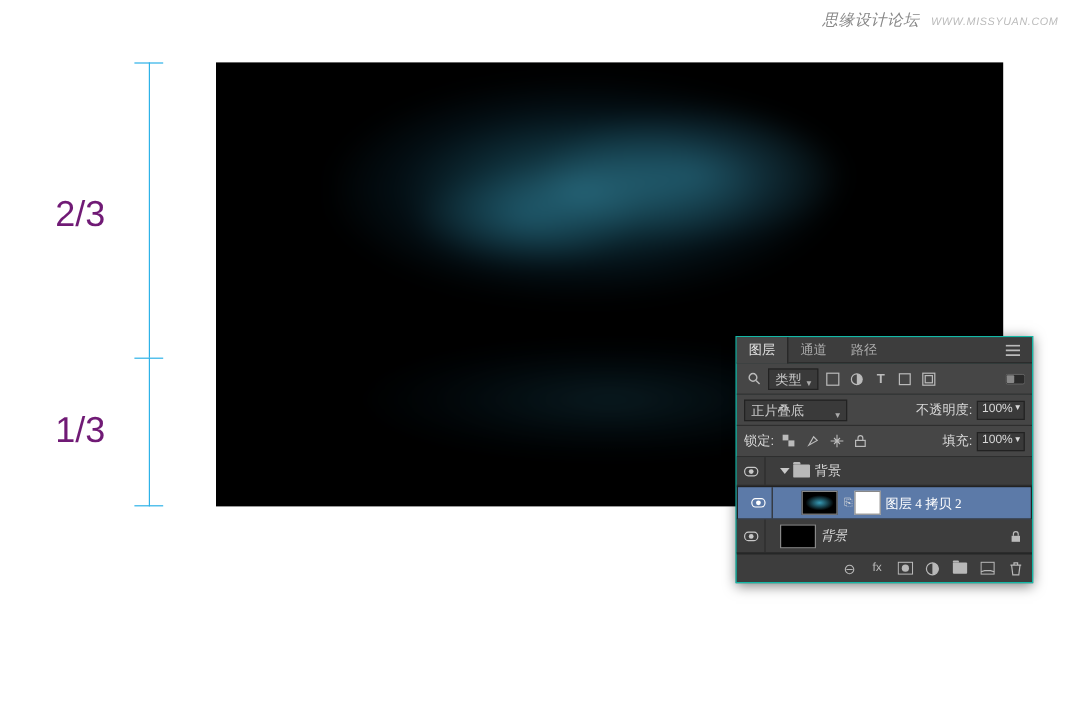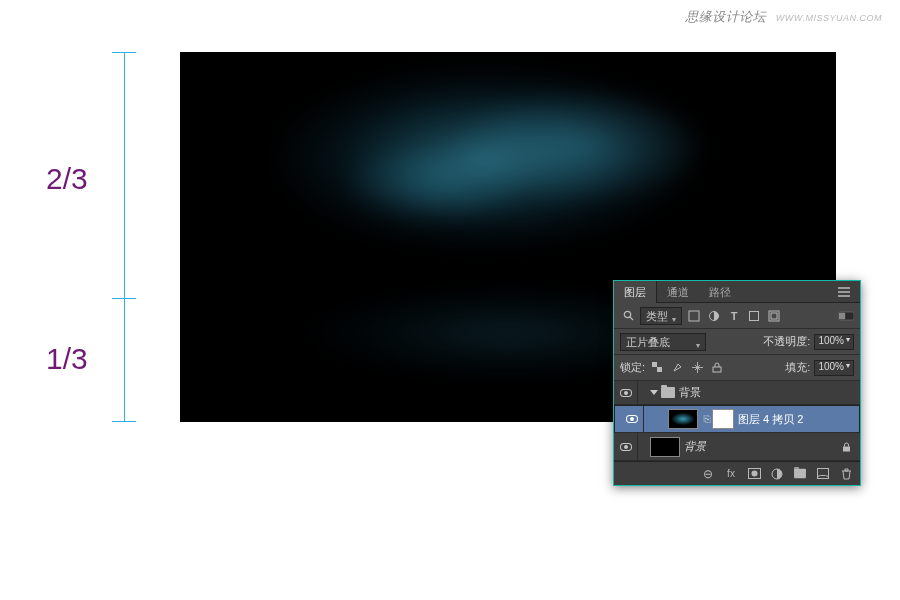--- a/index.html
+++ b/index.html
@@ -29,21 +29,21 @@
   .tab.active { color:#e2e2e2; background:#464646; border-right:1px solid #222; }
   .tab-menu { margin-left:auto; width:22px; text-align:center; color:#bbb; }
   
   .row { display:flex; align-items:center; height:26px; padding: 0 6px; gap:4px; background:#464646; border-bottom:1px solid #2e2e2e; }
   .row.filter-row { background:#464646; }
   .sel { display:flex; align-items:flex-end; background:#3a3a3a; border:1px solid #222; height:18px; padding:0 5px; color:#ccc; font-size:11px; }
   .sel .chev { margin-left:4px; font-size:8px; color:#aaa; }
   .mini { width:16px; height:16px; display:flex; align-items:center; justify-content:center; color:#bbb; }
   .pct { display:flex; align-items:flex-start; background:#3a3a3a; border:1px solid #222; height:16px; padding:0 3px; font-size:10px; }
   
-  .layer-list { background:#3a3a3a; }
+  .layer-list { background:#3a3a3a;font-family:Liberation Serif, serif; }
   .layer { display:flex; align-items:center; height:28px; border-bottom:1px solid #2c2c2c; background:#3d3d3d; }
   .layer.group { height:24px; }
   .layer.sel { background:#5c7aa8; color:#fff; }
   .vis { width:24px; text-align:center; border-right:1px solid #2c2c2c; height:100%; display:flex; align-items:center; justify-content:center; }
   .eye { width:12px; height:8px; border:1.2px solid #c8c8c8; border-radius:60%/100%; position:relative; }
   .eye::after { content:""; position:absolute; left:3px; top:1px; width:4px; height:4px; background:#c8c8c8; border-radius:50%; }
   .layer.sel .eye { border-color:#fff; } .layer.sel .eye::after { background:#fff; }
   .indent { width:12px; } .indent2 { width:24px; }
   .thumb { width:30px; height:20px; background:#000; border:1px solid #888; margin-right:4px; flex-shrink:0; position:relative; }
   .thumb.mask { width:22px; background:#fff; }

